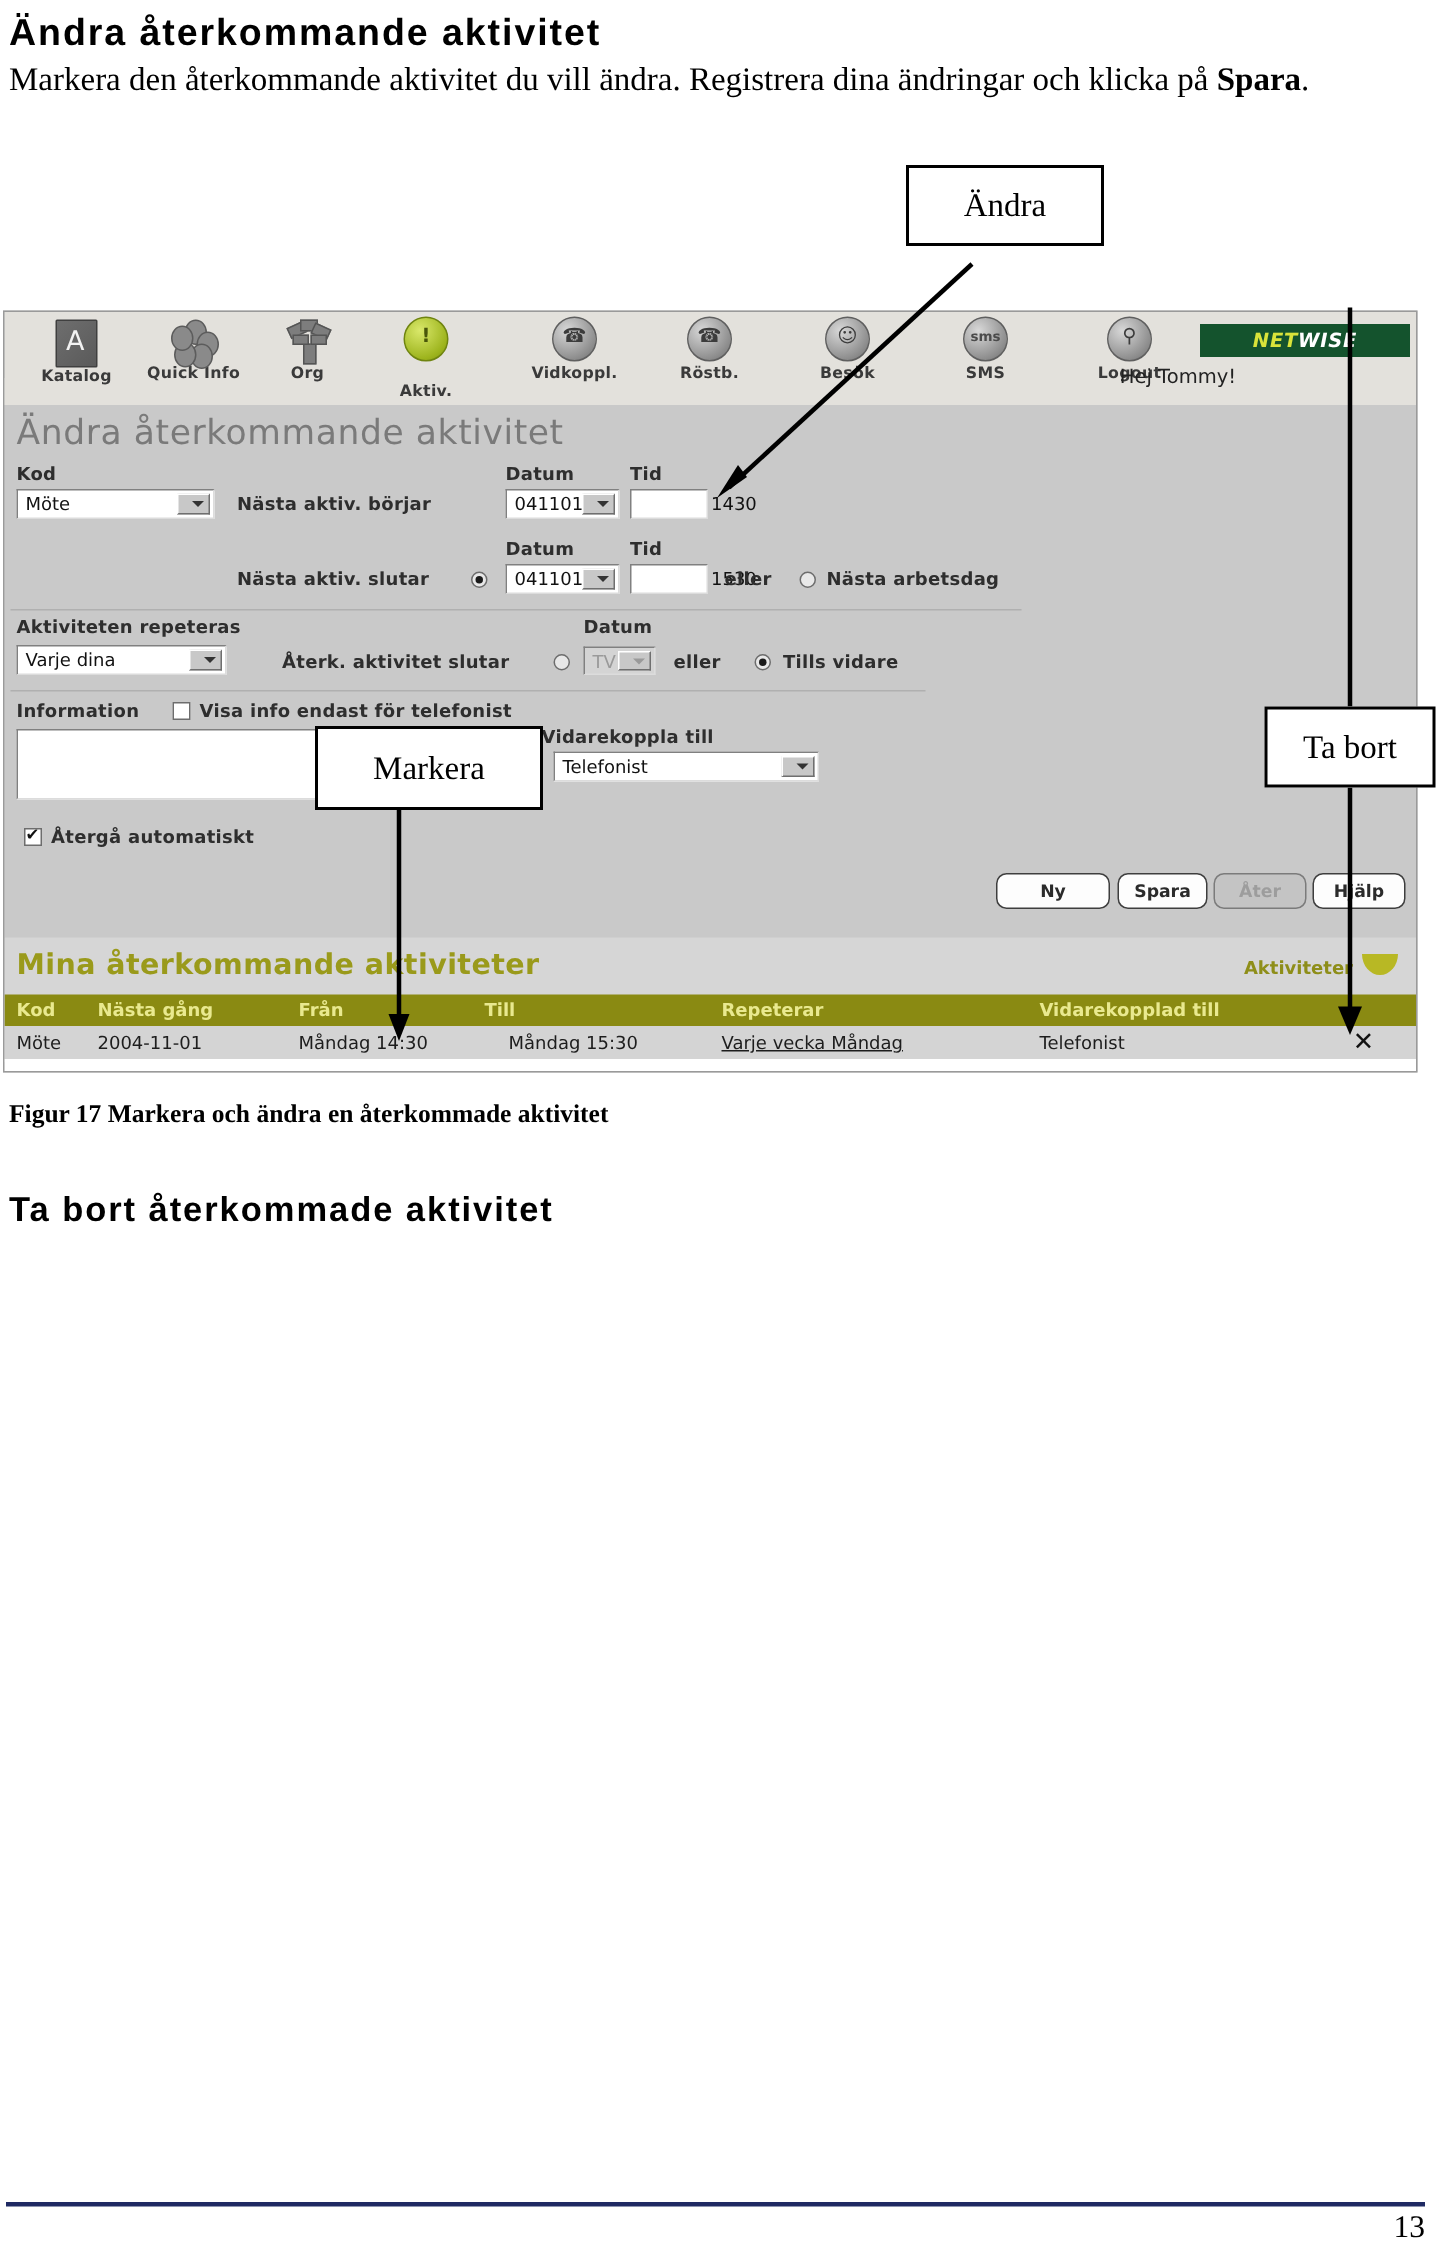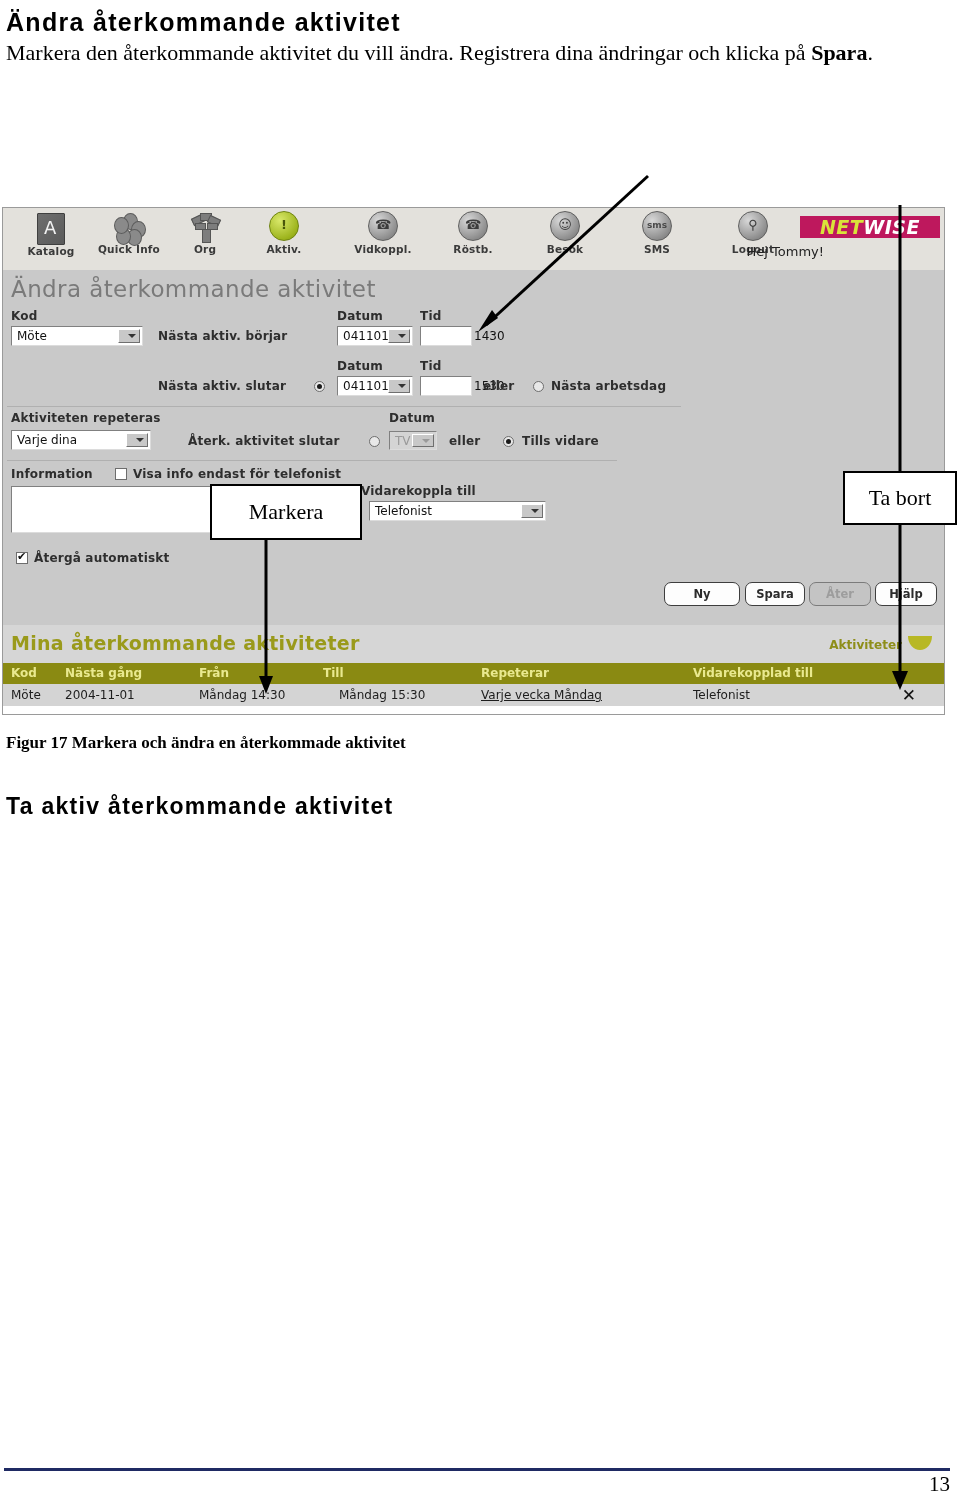--- a/index.html
+++ b/index.html
@@ -74,24 +74,24 @@
   .ico-circle{width:28px;height:28px;border-radius:50%;
     background:radial-gradient(circle at 33% 30%, #d8d8d8, #8e8e8e 70%, #6d6d6d);
     border:1px solid #5f5f5f;position:relative;margin:0 auto;}
   .ico-circle.green{background:radial-gradient(circle at 35% 30%, #d9e86a, #9db41d 70%, #7d9210);
     border-color:#6f8410;}
   .ico-circle .gl{position:absolute;color:#3c3c3c;font-size:13px;
     font-family:"DejaVu Sans", sans-serif;left:0;right:0;top:5px;text-align:center;}
   .ico-circle.green .gl{color:#49560a;font-weight:bold;}
   .ico-circle .sms{font-size:9px;font-weight:bold;top:8px;color:#4b4b4b;}
   .netwise{
-    position:absolute;right:4px;top:8px;width:140px;height:22px;background:#be185d;
+    position:absolute;right:4px;top:8px;width:140px;height:22px;background:#14532d;
     display:flex;align-items:center;justify-content:center;
     font-family:"DejaVu Sans", sans-serif;font-style:italic;font-weight:bold;
-    font-size:19px;letter-spacing:0.5px;
+    font-size:13px;letter-spacing:0.5px;
   }
   .netwise .a{color:#d9e33a;}
   .netwise .b{color:#ffffff;}
   .greet{
     position:absolute;right:120px;top:36px;
     font-family:"DejaVu Sans", sans-serif;font-size:13px;color:#222;font-weight:normal;
   }
 
   .formarea{
     position:absolute;left:0;top:62px;width:100%;height:355px;background:#c9c9c9;
@@ -202,20 +202,21 @@
 <body>
 
 <div class="page">
 
   <div class="doc-h1" style="left:6px;top:8px;">Ändra återkommande aktivitet</div>
 
   <div class="doc-p" style="left:6px;top:38px;width:930px;">
     <span>Markera den återkommande aktivitet du vill ändra. Registrera dina ändringar och klicka på </span><b>Spara</b><span>.</span>
   </div>
 
+  <div class="callout" style="left:604px;top:110px;width:132px;height:54px;">Ändra</div>
 
   <svg class="leader-svg" style="left:0;top:0;width:960px;height:1503px;">
     <line x1="648" y1="176" x2="486" y2="325" stroke="#000" stroke-width="3"></line>
     <polygon points="478,332 498,318 492,310" fill="#000"></polygon>
   </svg>
 
   <div class="callout" style="left:210px;top:484px;width:152px;height:56px;text-align:right;">Markera</div>
   <svg class="leader-svg" style="left:0;top:0;width:960px;height:1503px;">
     <line x1="266" y1="540" x2="266" y2="682" stroke="#000" stroke-width="3"></line>
     <polygon points="266,694 259,676 273,676" fill="#000"></polygon>
@@ -258,21 +259,21 @@
           <i style="left:5px;top:10px;width:9px;height:5px;"></i>
           <i style="left:17px;top:10px;width:9px;height:5px;"></i>
         </div>
         <div class="tb-label">Org</div>
       </div>
 
       <div class="tb-item" style="left:252px;top:3px;width:58px;">
         <div class="ico-circle green">
             <span class="gl">!</span>
           </div>
-        <div class="tb-label" style="margin-top:2px;">Aktiv.</div>
+        <div class="tb-label" style="margin-top:14px;">Aktiv.</div>
       </div>
 
       <div class="tb-item" style="left:345px;top:3px;width:70px;">
         <div class="ico-circle">
             <span class="gl">☎</span>
           </div>
         <div class="tb-label" style="margin-top:2px;">Vidkoppl.</div>
       </div>
 
       <div class="tb-item" style="left:440px;top:3px;width:60px;">
@@ -406,19 +407,19 @@
       <div class="td" style="left:478px;text-decoration:underline;">Varje vecka Måndag</div>
       <div class="td" style="left:690px;">Telefonist</div>
       <div class="del">✕</div>
     </div>
 
     <div class="shot-bottom"></div>
   </div>
 
   <div class="caption" style="left:6px;top:733px;">Figur 17  Markera och ändra en återkommade aktivitet</div>
 
-  <div class="doc-h1" style="left:6px;top:793px;font-size:23px;">Ta aktiv återkommande aktivitet</div>
+  <div class="doc-h1" style="left:6px;top:793px;font-size:23px;">Ta bort återkommade aktivitet</div>
 
 
   <div class="footrule" style="left:4px;top:1468px;width:946px;height:3px;"></div>
   <div class="pagenum" style="right:10px;top:1472px;">13</div>
 
 </div>
 
 </body></html>

